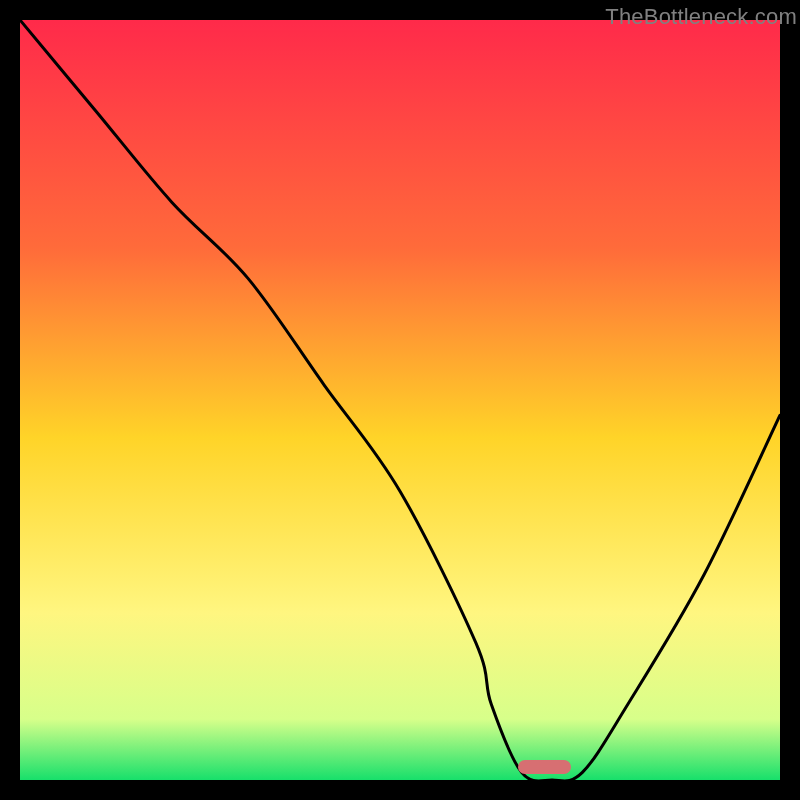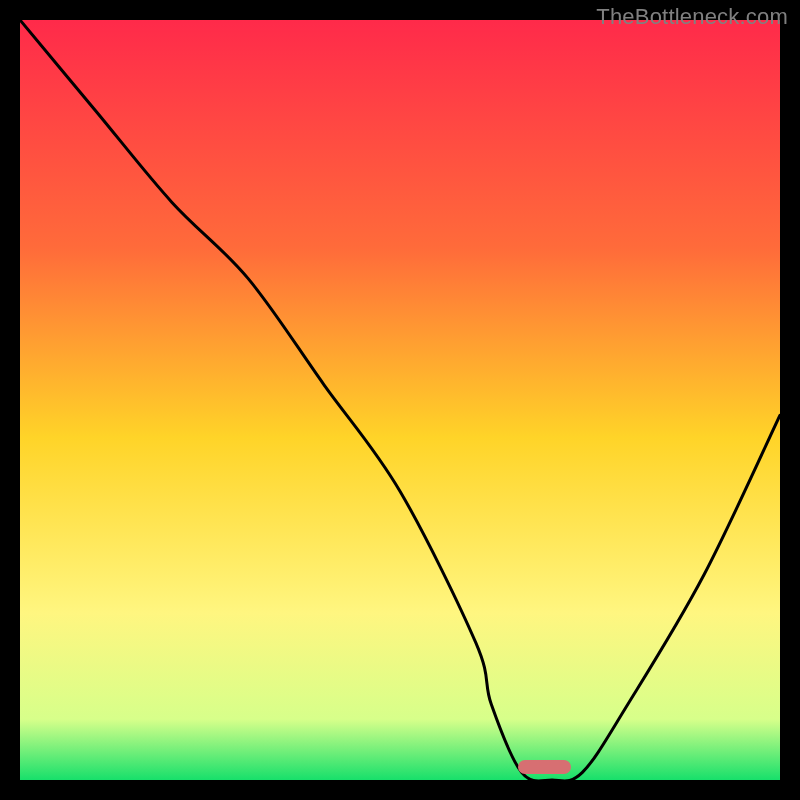--- a/index.html
+++ b/index.html
@@ -12,21 +12,21 @@
     overflow: hidden;
   }
   .wrap {
     position: relative;
     width: 800px;
     height: 800px;
   }
   .watermark {
     position: absolute;
     top: 4px;
-    right: 12px;
+    right: 3px;
     color: #808080;
     font-size: 22px;
     font-weight: 400;
     z-index: 5;
     letter-spacing: 0.2px;
   }
   .plot {
     position: absolute;
     left: 20px;
     top: 20px;

